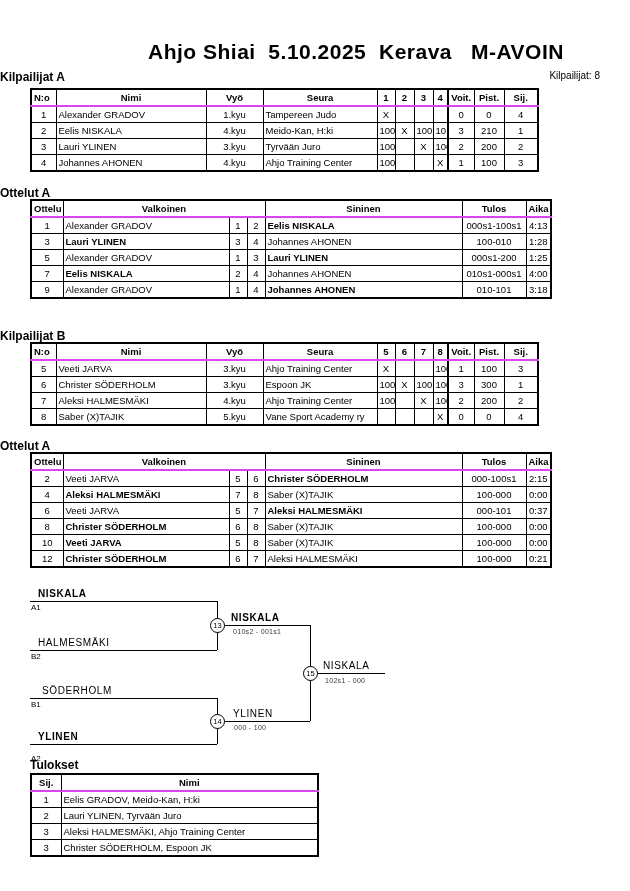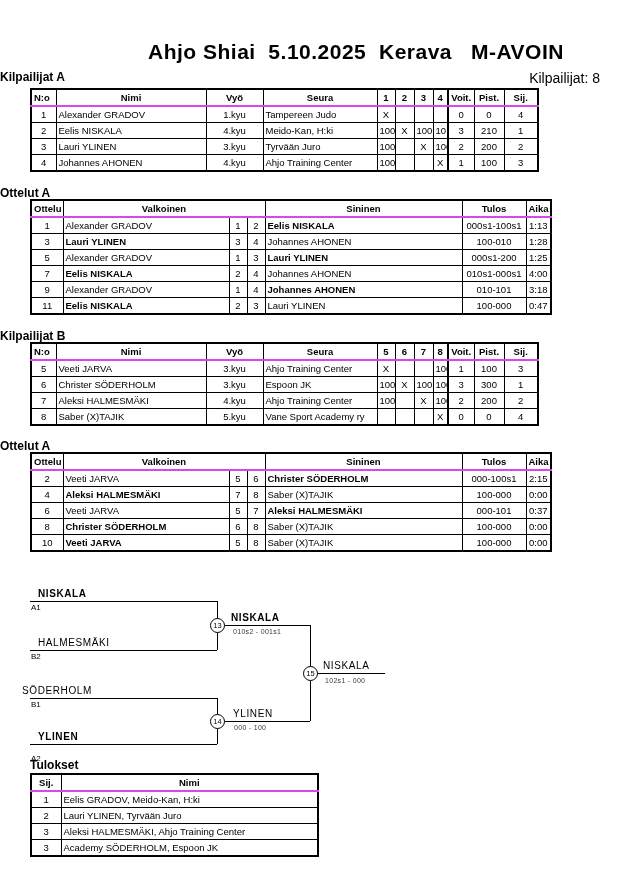--- a/index.html
+++ b/index.html
@@ -9,21 +9,21 @@
   }
   .abs{position:absolute;}
   .title{
     position:absolute;top:40px;left:0;width:616px;text-align:center;
     font-size:21px;font-weight:bold;white-space:pre;letter-spacing:0.5px;padding-left:48px;
   }
   .heading{
     position:absolute;left:0;width:604px;text-align:left;
     font-size:12px;font-weight:bold;
   }
-  .small-label{position:absolute;font-size:14px;}
+  .small-label{position:absolute;font-size:10px;}
   table{border-collapse:collapse;table-layout:fixed;border:2px solid #000;background:#fff;}
   th,td{
     border:1px solid #000;font-size:9.5px;height:15px;padding:0 2px;
     overflow:hidden;white-space:nowrap;vertical-align:middle;
   }
   thead th{font-weight:bold;border-bottom:2px solid #d946ef;}
   .c{text-align:center;}
   .l{text-align:left;}
   .b{font-weight:bold;}
   .thickL{border-left:2px solid #000;}
@@ -151,21 +151,21 @@
   </tr>
     </thead>
   <tbody id="matches-a-body">
       <tr>
         <td class="c">1</td>
         <td class="l">Alexander GRADOV</td>
         <td class="c">1</td>
         <td class="c">2</td>
         <td class="l b">Eelis NISKALA</td>
         <td class="c">000s1-100s1</td>
-        <td class="c">1:13</td>
+        <td class="c">4:13</td>
       </tr>
       <tr>
         <td class="c">3</td>
         <td class="l b">Lauri YLINEN</td>
         <td class="c">3</td>
         <td class="c">4</td>
         <td class="l">Johannes AHONEN</td>
         <td class="c">100-010</td>
         <td class="c">1:28</td>
       </tr>
@@ -188,29 +188,20 @@
         <td class="c">4:00</td>
       </tr>
       <tr>
         <td class="c">9</td>
         <td class="l">Alexander GRADOV</td>
         <td class="c">1</td>
         <td class="c">4</td>
         <td class="l b">Johannes AHONEN</td>
         <td class="c">010-101</td>
         <td class="c">3:18</td>
-      </tr>
-      <tr>
-        <td class="c">11</td>
-        <td class="l b">Eelis NISKALA</td>
-        <td class="c">2</td>
-        <td class="c">3</td>
-        <td class="l">Lauri YLINEN</td>
-        <td class="c">100-000</td>
-        <td class="c">0:47</td>
       </tr>
     </tbody>
 </table>
 
 <div class="heading" style="top:329px;">Kilpailijat B</div>
 <table class="abs" style="left:30px;top:342px;width:507px;">
   <colgroup>
     <col style="width:25px">
       <col style="width:150px">
       <col style="width:57px">
@@ -353,37 +344,46 @@
       </tr>
       <tr>
         <td class="c">10</td>
         <td class="l b">Veeti JARVA</td>
         <td class="c">5</td>
         <td class="c">8</td>
         <td class="l">Saber (X)TAJIK</td>
         <td class="c">100-000</td>
         <td class="c">0:00</td>
       </tr>
+      <tr>
+        <td class="c">12</td>
+        <td class="l b">Christer SÖDERHOLM</td>
+        <td class="c">6</td>
+        <td class="c">7</td>
+        <td class="l">Aleksi HALMESMÄKI</td>
+        <td class="c">100-000</td>
+        <td class="c">0:21</td>
+      </tr>
     </tbody>
 </table>
 
 <div>
 
   <div class="bname b" style="left:38px;top:588px;">NISKALA</div>
   <div class="hl" style="left:30px;top:601px;width:187px;"></div>
   <div class="seed" style="left:31px;top:603px;">A1</div>
   <div class="bname" style="left:38px;top:637px;">HALMESMÄKI</div>
   <div class="hl" style="left:30px;top:650px;width:187px;"></div>
   <div class="seed" style="left:31px;top:652px;">B2</div>
   <div class="vl" style="left:217px;top:601px;height:49px;"></div>
   <div class="hl" style="left:224px;top:625px;width:86px;"></div>
   <div class="bname b" style="left:231px;top:612px;">NISKALA</div>
   <div class="bscore" style="left:233px;top:628px;">010s2 - 001s1</div>
 
-  <div class="bname" style="left:22px;top:685px;">SÖDERHOLM</div>
+  <div class="bname" style="left:42px;top:685px;">SÖDERHOLM</div>
   <div class="hl" style="left:30px;top:698px;width:187px;"></div>
   <div class="seed" style="left:31px;top:700px;">B1</div>
   <div class="bname b" style="left:38px;top:731px;">YLINEN</div>
   <div class="hl" style="left:30px;top:744px;width:187px;"></div>
   <div class="seed" style="left:31px;top:746px;margin-top:8px;">A2</div>
   <div class="vl" style="left:217px;top:698px;height:46px;"></div>
   <div class="hl" style="left:224px;top:721px;width:86px;"></div>
   <div class="bname" style="left:233px;top:708px;">YLINEN</div>
   <div class="bscore" style="left:234px;top:724px;">000 - 100</div>
 
@@ -417,16 +417,16 @@
       <tr>
         <td class="c">2</td>
         <td class="l">Lauri YLINEN, Tyrvään Juro</td>
       </tr>
       <tr>
         <td class="c">3</td>
         <td class="l">Aleksi HALMESMÄKI, Ahjo Training Center</td>
       </tr>
       <tr>
         <td class="c">3</td>
-        <td class="l">Academy SÖDERHOLM, Espoon JK</td>
+        <td class="l">Christer SÖDERHOLM, Espoon JK</td>
       </tr>
     </tbody>
 </table>
 
 </body></html>

